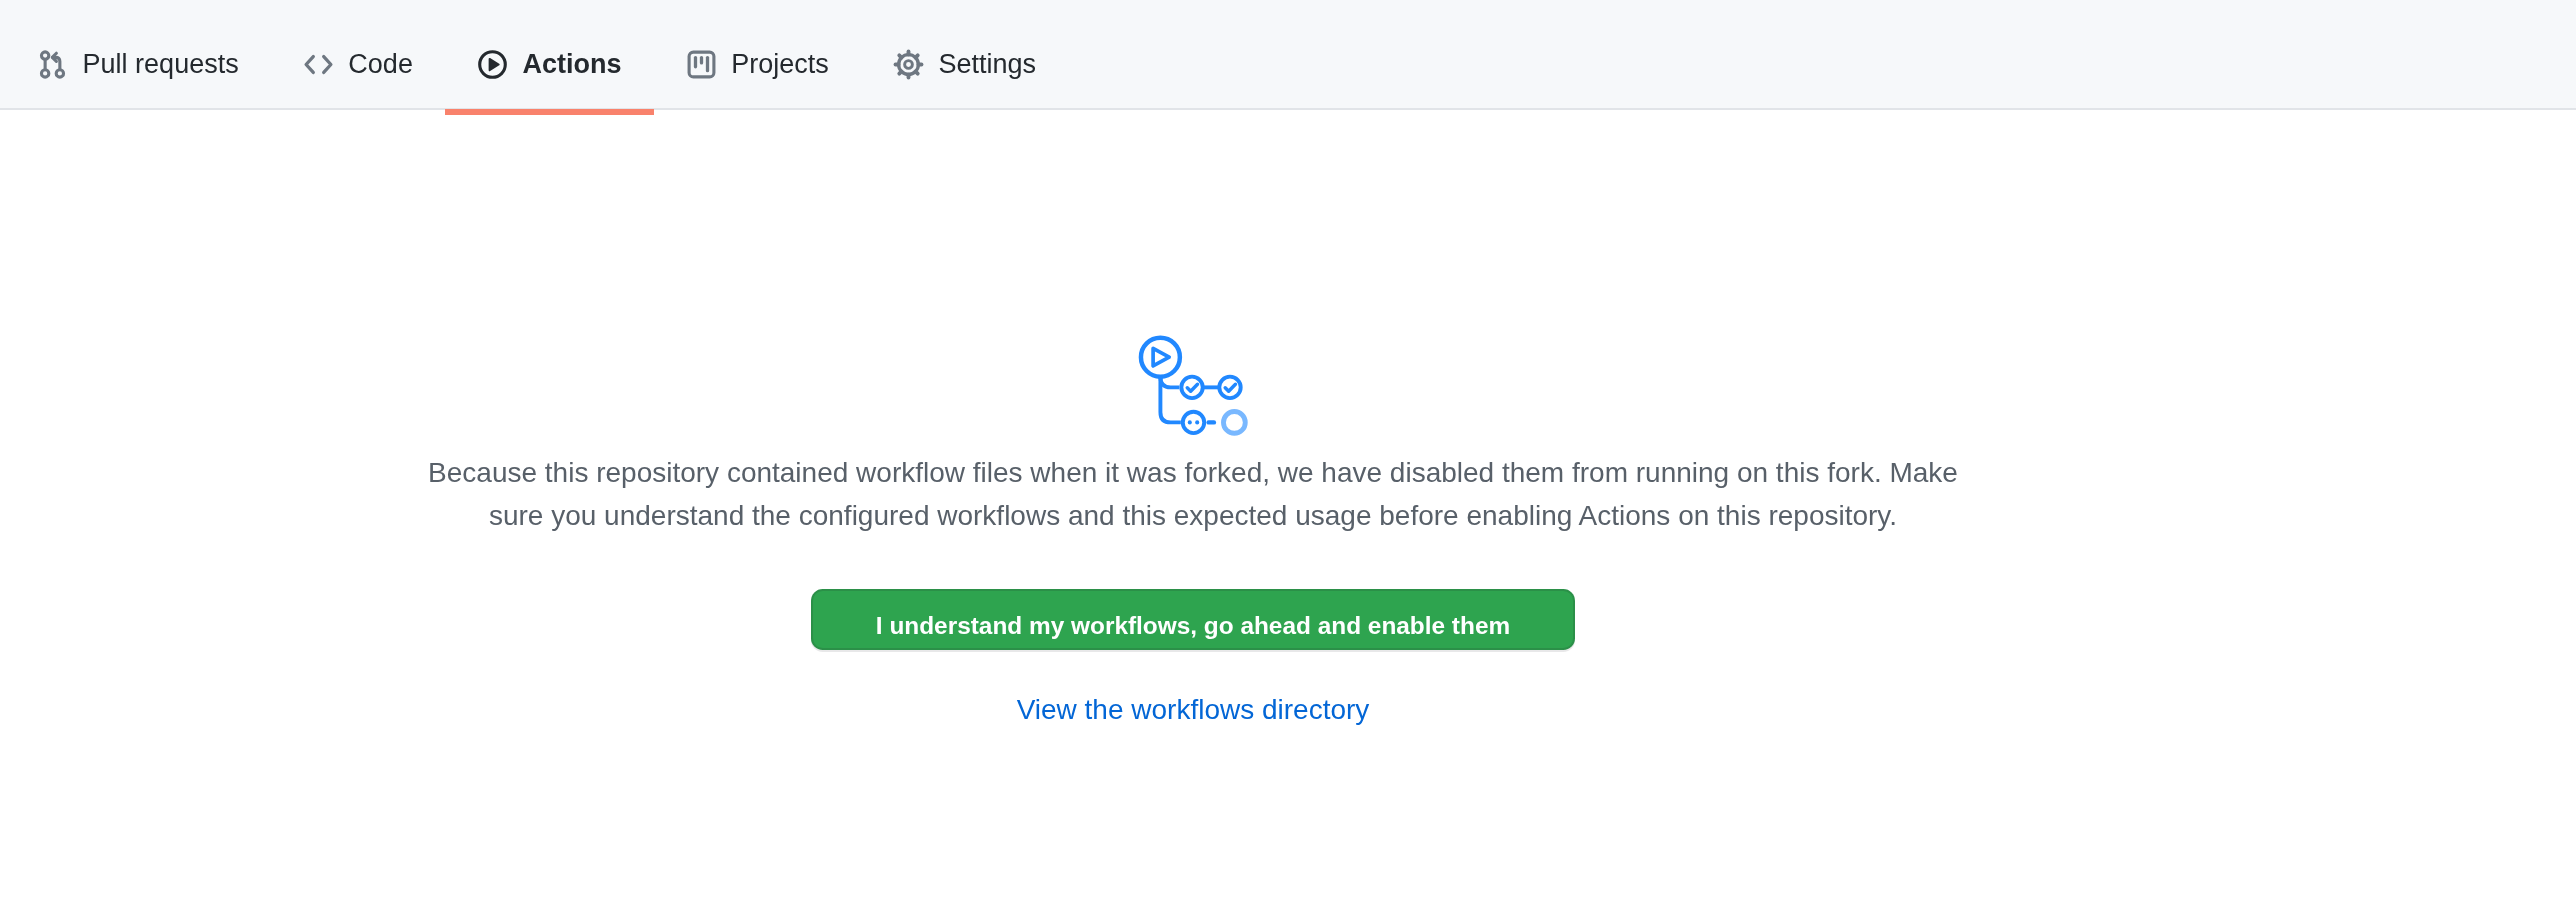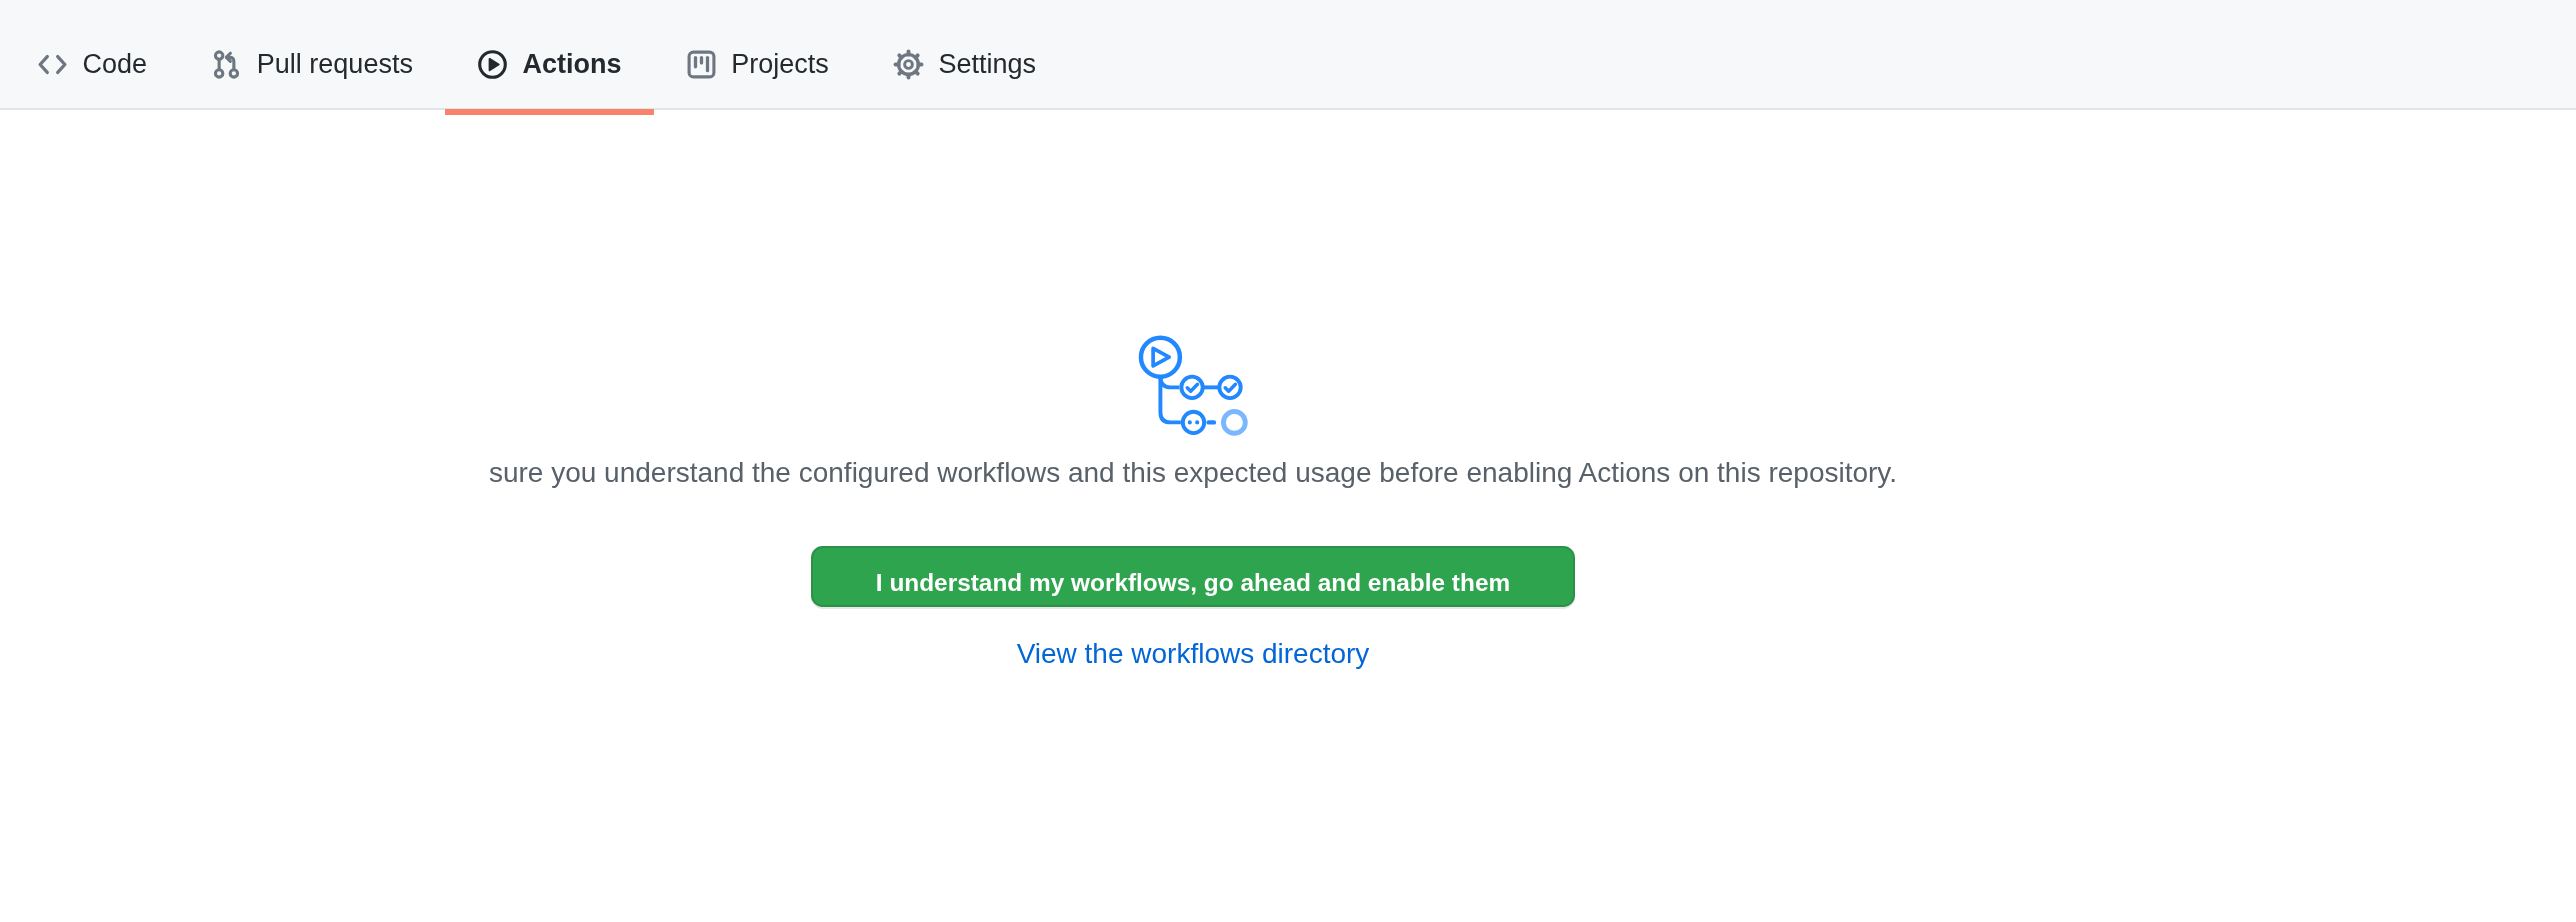--- a/index.html
+++ b/index.html
@@ -90,53 +90,53 @@
     text-align: center;
     border: 2px solid rgba(27,31,35,0.15);
     border-radius: 11.7px;
     box-shadow: 0 2px 0 rgba(27,31,35,0.1);
     cursor: pointer;
     white-space: nowrap;
     padding: 6px;
   }
   .dir-link {
     display: block;
-    margin-top: 26px;
+    margin-top: 39px;
     font-size: 28px;
     line-height: 41px;
     color: var(--link-blue, #0366d6);
     text-decoration: none;
     cursor: pointer;
   }
 
   svg { display: block; }
 </style>
 </head>
 <body>
 
 <nav class="topnav">
-
-  <div class="tab">
-    <svg class="nav-ic" viewBox="0 0 16 16" fill="none" stroke="currentColor" stroke-width="1.7" stroke-linecap="round" stroke-linejoin="round">
-      <path d="M5.3 3.9 L1.6 8 L5.3 12.1"></path>
-      <path d="M10.7 3.9 L14.4 8 L10.7 12.1"></path>
-    </svg>
-    <span>Code</span>
-  </div>
 
   <div class="tab">
     <svg class="nav-ic" viewBox="0 0 16 16" fill="none" stroke="currentColor" stroke-width="1.6" stroke-linecap="round" stroke-linejoin="round">
       <circle cx="4.2" cy="3.4" r="1.9"></circle>
       <line x1="4.2" y1="5.4" x2="4.2" y2="10.6"></line>
       <circle cx="4.2" cy="12.6" r="1.9"></circle>
       <circle cx="11.8" cy="12.6" r="1.9"></circle>
       <path d="M11.8 10.6 V6.5 Q11.8 4.3 9.6 4.3 H8.1"></path>
       <path d="M10 2.2 L7.9 4.3 L10 6.4"></path>
     </svg>
     <span>Pull requests</span>
+  </div>
+
+  <div class="tab">
+    <svg class="nav-ic" viewBox="0 0 16 16" fill="none" stroke="currentColor" stroke-width="1.7" stroke-linecap="round" stroke-linejoin="round">
+      <path d="M5.3 3.9 L1.6 8 L5.3 12.1"></path>
+      <path d="M10.7 3.9 L14.4 8 L10.7 12.1"></path>
+    </svg>
+    <span>Code</span>
   </div>
 
   <div class="tab active">
     <svg class="nav-ic" viewBox="0 0 16 16" fill="none">
       <circle cx="8" cy="8" r="6.6" stroke="currentColor" stroke-width="1.6"></circle>
       <path d="M6.5 5.1 L11.2 8 L6.5 10.9 Z" fill="currentColor" stroke="currentColor" stroke-width="1" stroke-linejoin="round"></path>
     </svg>
     <span>Actions</span>
   </div>
 
@@ -193,20 +193,21 @@
       <circle cx="63.8" cy="97" r="2.1" fill="var(--illustration-blue, #2188ff)" stroke="none"></circle>
 
       <line x1="75.5" y1="97" x2="81" y2="97" stroke-width="4.5" stroke-linecap="round"></line>
     </g>
 
     <circle cx="102" cy="97" r="11.2" stroke="var(--illustration-light-blue, #79b8ff)" stroke-width="5"></circle>
   </svg>
 
 
   <div class="blankslate-desc">
+    <div>Because this repository contained workflow files when it was forked, we have disabled them from running on this fork. Make</div>
     <div>sure you understand the configured workflows and this expected usage before enabling Actions on this repository.</div>
   </div>
 
   <div>
     <button class="enable-btn">I understand my workflows, go ahead and enable them</button>
   </div>
 
   <a class="dir-link">View the workflows directory</a>
 
 </main>

